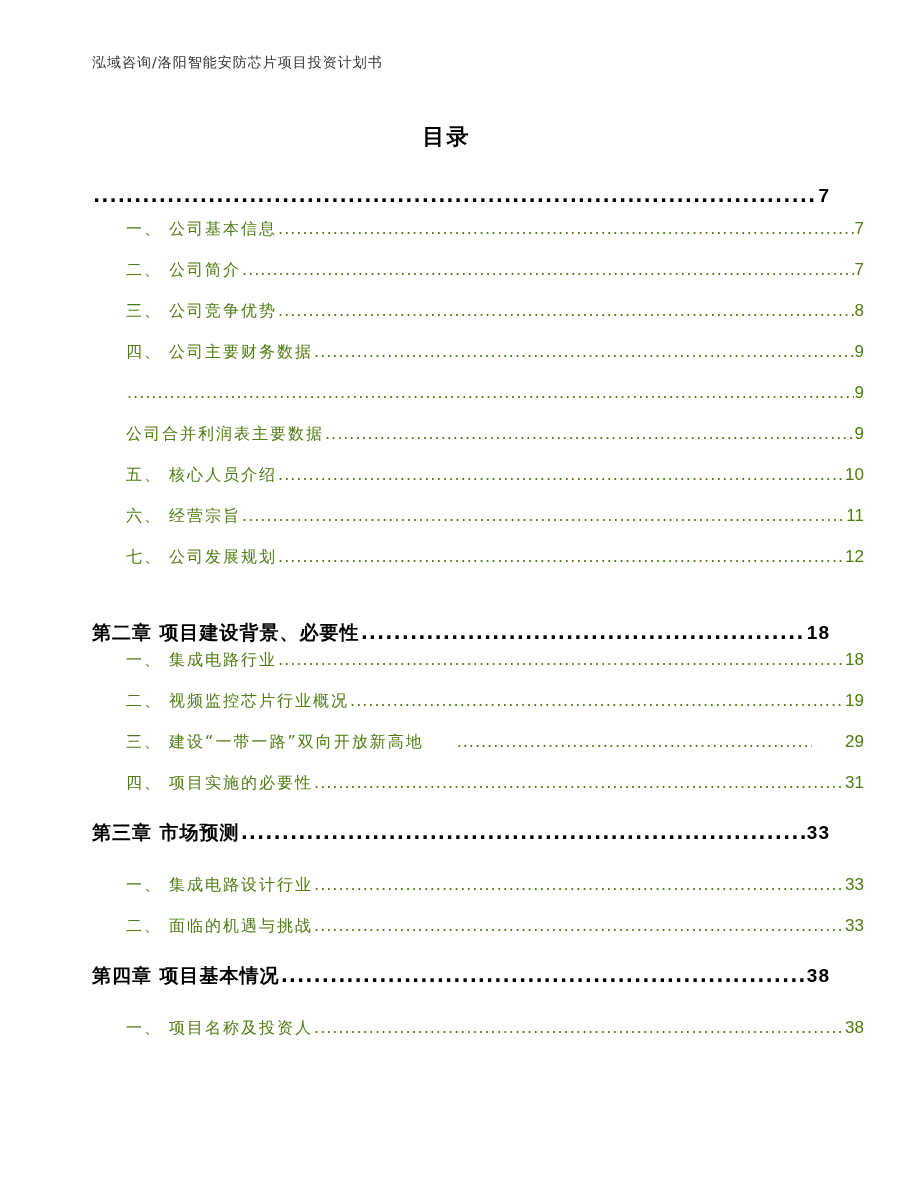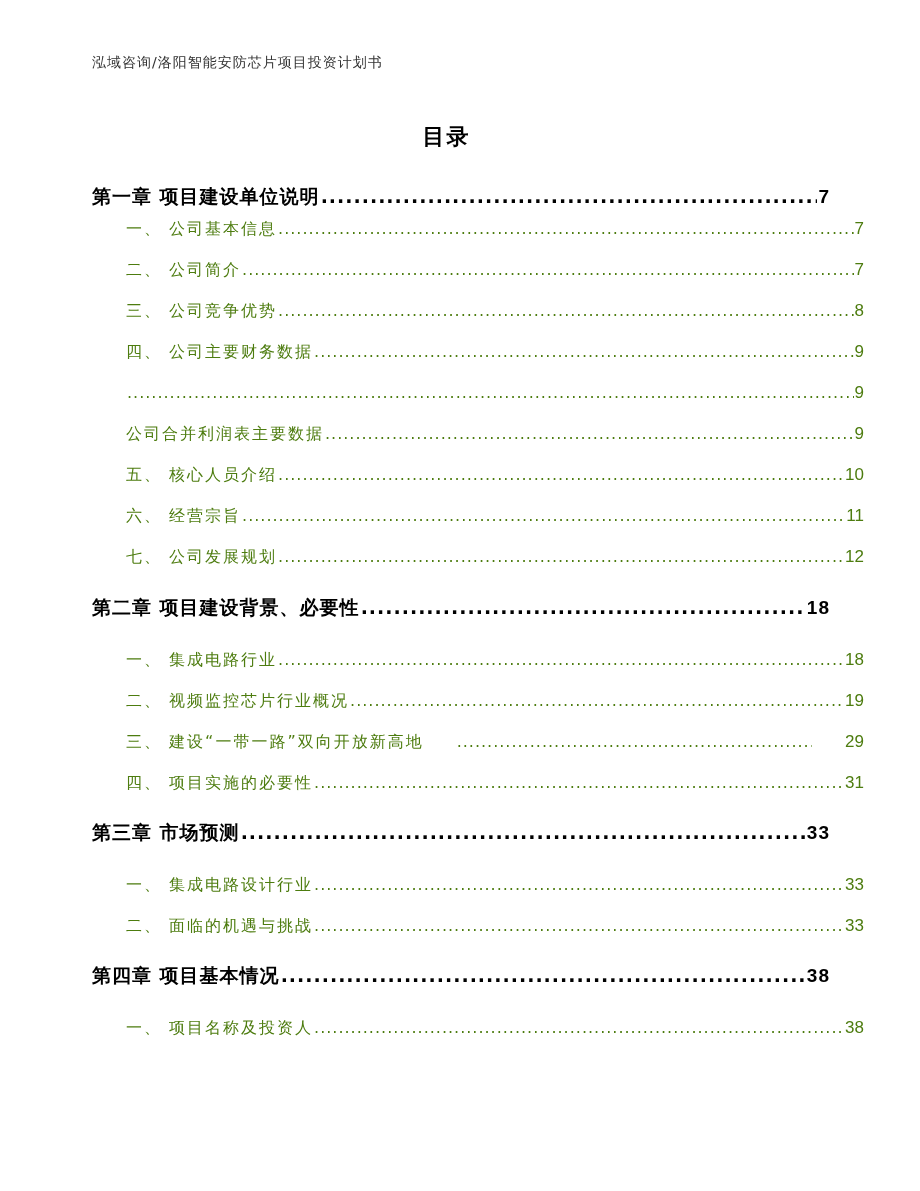--- a/index.html
+++ b/index.html
@@ -24,21 +24,20 @@
   .indent { padding-left: 34px; }
 </style>
 </head>
 <body>
 
 <div class="header">泓域咨询/洛阳智能安防芯片项目投资计划书</div>
 <div class="title">目录</div>
 
 <div class="toc">
   <div class="row chapter" style="top: 184px;">
-      <span class="label">第一章 项目建设单位说明</span>
       <span class="dots"></span>
       <span class="page">7</span>
     </div>
   <div class="row section indent" style="top: 219px;">
       <span class="label">一、 公司基本信息</span>
       <span class="dots"></span>
       <span class="page">7</span>
     </div>
   <div class="row section indent" style="top: 260px;">
       <span class="label">二、 公司简介</span>
@@ -72,21 +71,21 @@
   <div class="row section indent" style="top: 506px;">
       <span class="label">六、 经营宗旨</span>
       <span class="dots"></span>
       <span class="page">11</span>
     </div>
   <div class="row section indent" style="top: 547px;">
       <span class="label">七、 公司发展规划</span>
       <span class="dots"></span>
       <span class="page">12</span>
     </div>
-  <div class="row chapter" style="top: 595px;">
+  <div class="row chapter" style="top: 620px;">
       <span class="label">第二章 项目建设背景、必要性</span>
       <span class="dots"></span>
       <span class="page">18</span>
     </div>
   <div class="row section indent" style="top: 650px;">
       <span class="label">一、 集成电路行业</span>
       <span class="dots"></span>
       <span class="page">18</span>
     </div>
   <div class="row section indent" style="top: 691px;">

